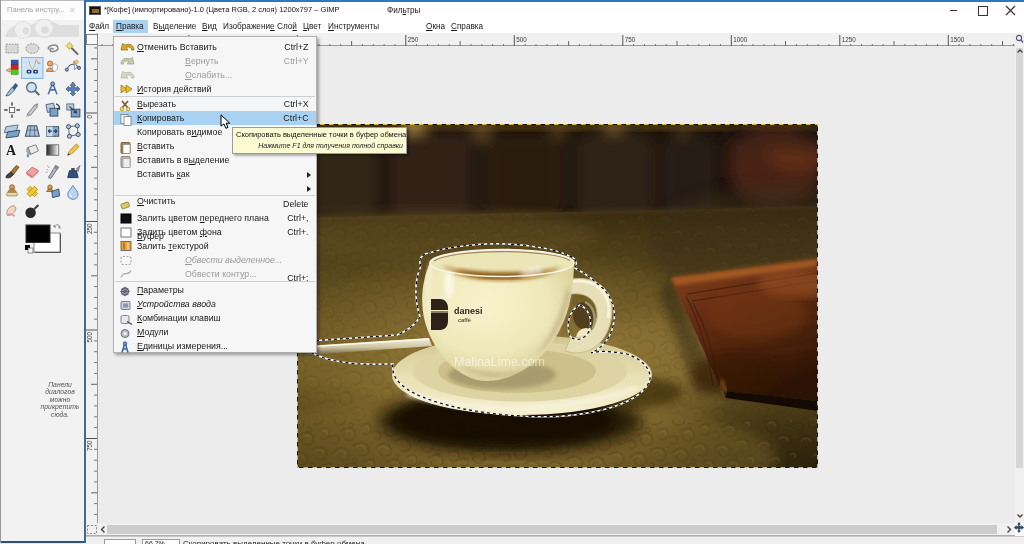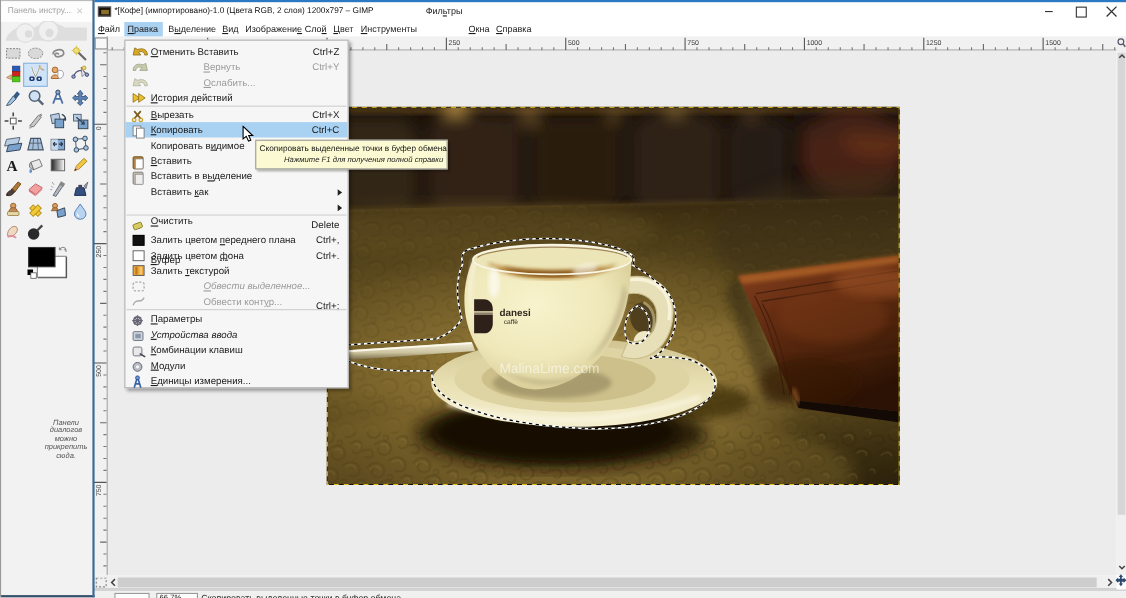--- a/index.html
+++ b/index.html
@@ -227,21 +227,21 @@
 <svg class="abs" style="left:1015px;top:34px;" width="9" height="10">
       <circle cx="4" cy="4" r="2.6" fill="none" stroke="#556" stroke-width="1.1"></circle>
       <path d="M6,6 L8,8.5" stroke="#556" stroke-width="1.3"></path>
     </svg>
 
 <div class="abs" style="left:85px;top:536px;width:939px;height:8px;background:#f0f0f0;border-top:1px solid #c8c8c8;"></div>
 <div class="abs" style="left:104px;top:539px;width:30px;height:8px;background:#fdfdfd;border:1px solid #999;"></div>
 <div class="abs" style="left:142px;top:539px;width:34px;height:8px;background:#fdfdfd;border:1px solid #999;font-size:7px;color:#222;padding-left:2px;">66,7%</div>
 <div class="abs" style="left:183px;top:539px;font-size:8px;color:#222;white-space:nowrap;">Скопировать выделенные точки в буфер обмена</div>
 
-<div id="photo" class="abs" style="left:297px;top:97px;width:521px;height:409px;">
+<div id="photo" class="abs" style="left:297px;top:124px;width:521px;height:409px;">
 <svg width="521" height="344" viewBox="0 0 521 344">
 <defs>
   <linearGradient id="tbl" x1="0" y1="0" x2="0" y2="1">
     <stop offset="0" stop-color="#362810"></stop>
             <stop offset="0.12" stop-color="#483916"></stop>
     <stop offset="0.3" stop-color="#5e4c1f"></stop>
             <stop offset="0.55" stop-color="#705c26"></stop>
     <stop offset="0.8" stop-color="#665220"></stop>
             <stop offset="1" stop-color="#57451b"></stop>
   </linearGradient>

